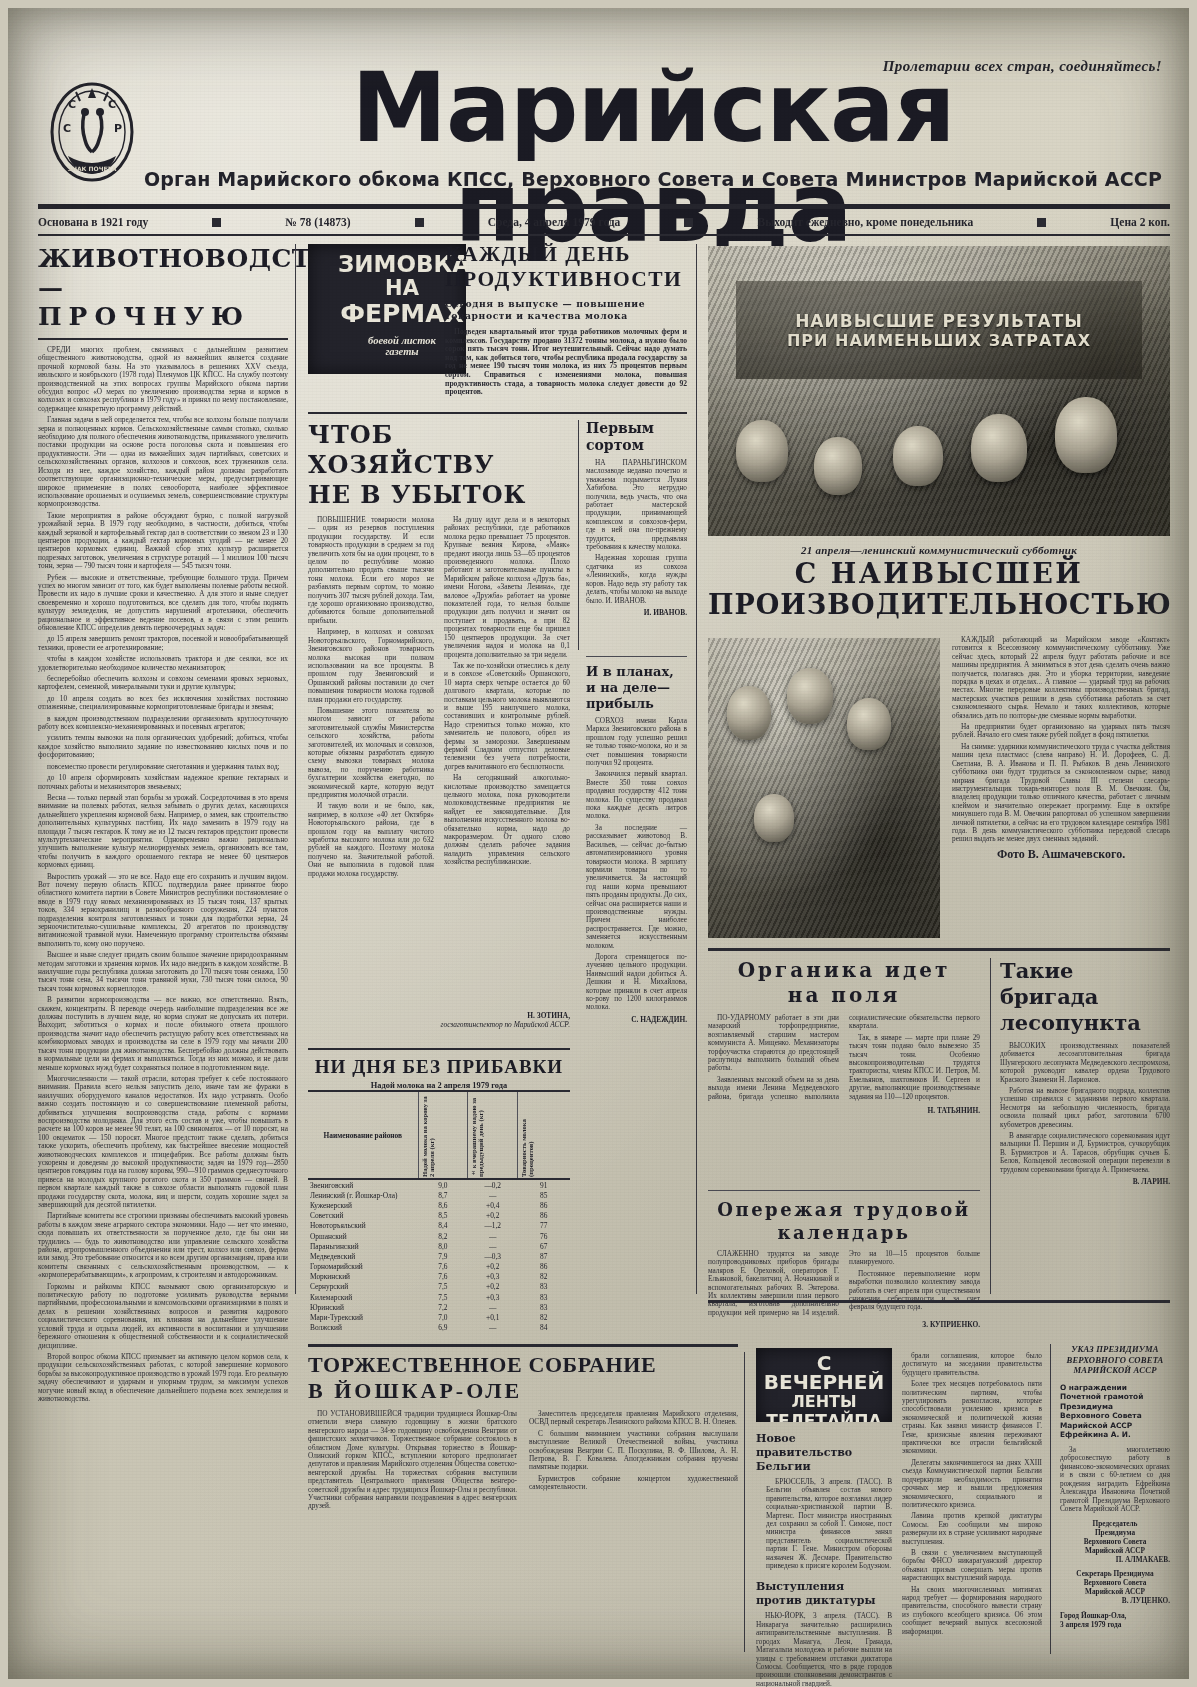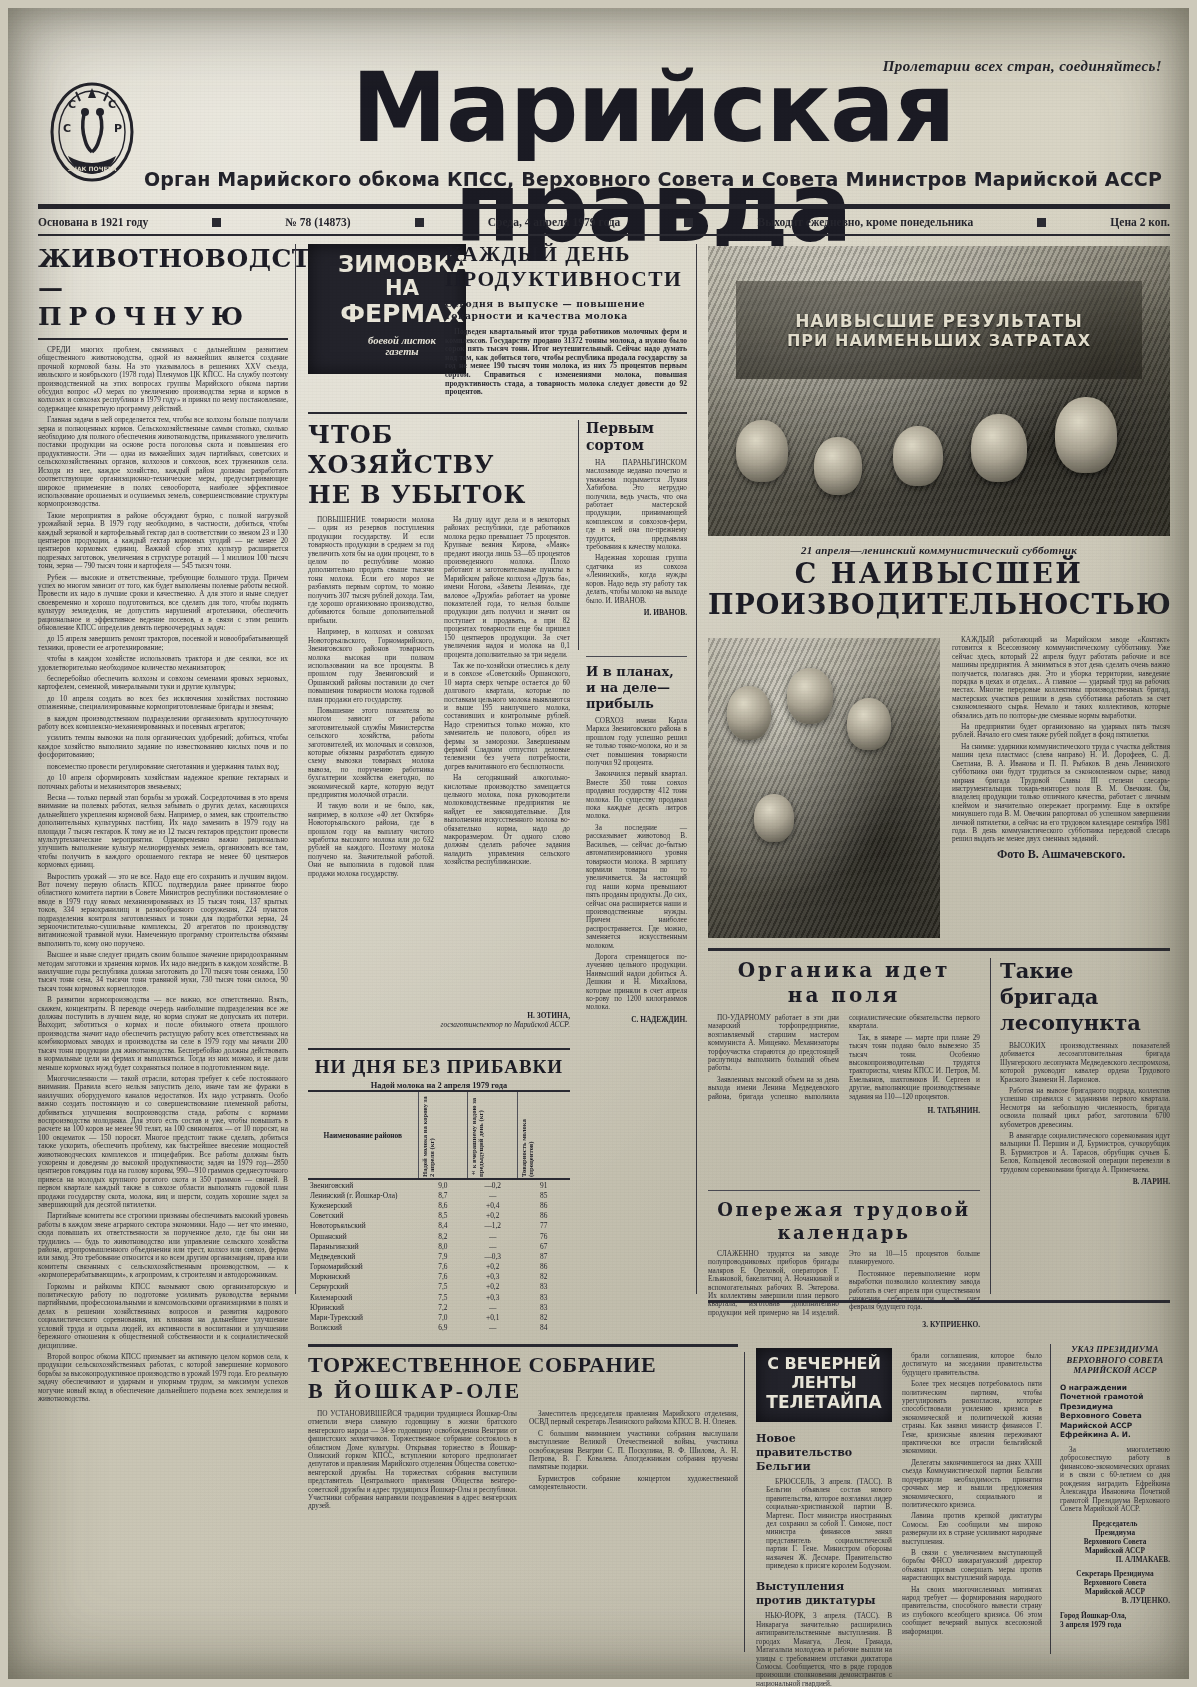--- a/index.html
+++ b/index.html
@@ -473,21 +473,21 @@
           <p>В авангарде социалистического соревнования идут вальщики П. Першин и Д. Бурмистров, сучкорубщик В. Бурмистров и А. Тарасов, обрубщик сучьев Б. Белов, Кольцевой лесовозной операции перевезли в трудовом соревновании бригада А. Примечаева.</p>
         </div>
     <div class="sig">В. ЛАРИН.</div>
   </div>
 
   <div class="hrule" style="left:700px;top:1292px;width:462px;height:3px;"></div>
 
   <div class="vrule" style="left:736px;top:1344px;height:300px;"></div>
 
   <div class="blackbox" style="position:absolute;left:748px;top:1340px;width:136px;height:74px;">
-    <div class="bx-ttl" style="font-size:16px;line-height:19px;margin-top:6px;">С ВЕЧЕРНЕЙ</div>
+    <div class="bx-ttl" style="font-size:20px;line-height:19px;margin-top:6px;">С ВЕЧЕРНЕЙ</div>
     <div class="bx-ttl" style="font-size:16px;line-height:19px;">ЛЕНТЫ</div>
     <div class="bx-ttl" style="font-size:17px;line-height:20px;">ТЕЛЕТАЙПА</div>
   </div>
 
   <div class="col" style="left:748px;top:1424px;width:136px;">
     <div>
       <div class="h-sub" style="font-size:11px;line-height:14px;">
         <div>Новое правительство</div>
         <div>Бельгии</div>
       </div>

